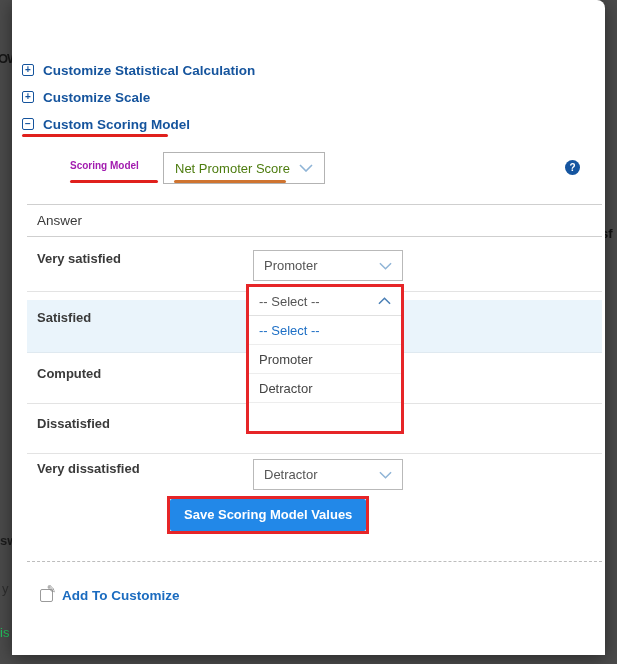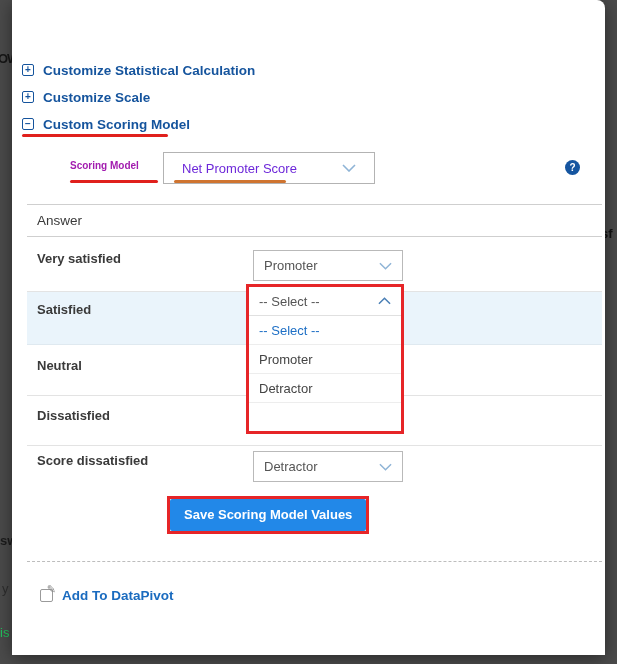--- a/index.html
+++ b/index.html
@@ -42,24 +42,24 @@
     font-size:10px; line-height:9px; text-align:center;
     color:#15549d; font-weight:bold; flex:0 0 auto;
   }
   .annot-underline { position:absolute; background:#e0201c; border-radius:2px; z-index:4; }
   .ul-section { left:10px; top:134px; width:146px; height:3px; }
   .ul-label   { left:58px; top:180px; width:88px; height:2.5px; }
   .ul-orange  { left:162px; top:180px; width:112px; height:2.5px; background:#cf7430; position:absolute; border-radius:2px; z-index:4; }
 
   .sm-label { position:absolute; left:58px; top:160px; font-size:10px; font-weight:bold; color:#a21caf; }
   .sm-select {
-    position:absolute; left:151px; top:152px; width:212px; height:32px;
+    position:absolute; left:151px; top:152px; width:162px; height:32px;
     box-sizing:border-box; border:1px solid #b3b3b3; background:#fff;
     display:flex; align-items:center; justify-content:space-between;
-    padding:0 18px; font-size:13px; color:#6d28d9; cursor:pointer;
+    padding:0 11px; font-size:13px; color:#4d7c0f; cursor:pointer;
   }
   .help-icon {
     position:absolute; left:553px; top:160px; width:15px; height:15px;
     border-radius:50%; background:#1555a0; color:#fff;
     font-size:10px; font-weight:bold; text-align:center; line-height:15px; cursor:pointer;
   }
 
   .answers { position:absolute; left:15px; top:204px; width:575px; border-top:1px solid #cfcfcf; }
   .answers-header {
     padding:8px 10px 8px; font-weight:normal; font-size:13.5px; color:#3a3a3a;
@@ -68,21 +68,21 @@
   .arow { position:relative; }
   .arow-label { position:absolute; left:10px; font-size:13px; color:#3a3a3a;font-weight:bold; }
   .arow-select {
     position:absolute; left:226px; width:150px; height:31px; box-sizing:border-box;
     border:1px solid #b9b9b9; background:#fff;
     display:flex; align-items:center; justify-content:space-between;
     padding:0 10px; font-size:13px; color:#555; cursor:pointer;
   }
   .r1 { height:54px; border-bottom:1px solid #e3e3e3; }
   .r1 .arow-label { top:14px; } .r1 .arow-select { top:13px; }
-  .r2 { height:52px; background:#eaf4fb; border-bottom:1px solid #dfe9f0; }
+  .r2 { height:52px; background:#eaf4fb; border-bottom:1px solid #dfe9f0;margin-top:8px; }
   .r2 .arow-label { top:10px; }
   .r3 { height:50px; border-bottom:1px solid #e3e3e3; }
   .r3 .arow-label { top:13px; }
   .r4 { height:49px; border-bottom:1px solid #e3e3e3; }
   .r4 .arow-label { top:12px;text-align:right; }
   .r5 { height:49px; }
   .r5 .arow-label { top:7px; } .r5 .arow-select { top:5px; }
 
   .dropdown-annotation {
     position:absolute; left:234px; top:284px; width:158px; height:150px;
@@ -183,29 +183,29 @@
               <polyline points="1,1 7,7 13,1" fill="none" stroke="#8fb4d6" stroke-width="1.6"></polyline>
             </svg>
         </div>
       </div>
 
       <div class="arow r2">
         <span class="arow-label">Satisfied</span>
       </div>
 
       <div class="arow r3">
-        <span class="arow-label">Neutral</span>
+        <span class="arow-label">Computed</span>
       </div>
 
       <div class="arow r4">
         <span class="arow-label">Dissatisfied</span>
       </div>
 
       <div class="arow r5">
-        <span class="arow-label">Score dissatisfied</span>
+        <span class="arow-label">Very dissatisfied</span>
         <div class="arow-select">
           <span>Detractor</span>
           <svg class="chev" width="13" height="8" viewBox="0 0 14 8">
               <polyline points="1,1 7,7 13,1" fill="none" stroke="#8fb4d6" stroke-width="1.6"></polyline>
             </svg>
         </div>
       </div>
     </div>
 
     <div class="dropdown-annotation">
@@ -226,17 +226,17 @@
     <div class="save-wrap">
       <button class="save-btn">Save Scoring Model Values</button>
     </div>
 
     <div class="dashed-divider"></div>
 
     <div class="footer-link">
       <span class="edit-icon">
           <span>✎</span>
         </span>
-      <span class="footer-link-text">Add To DataPivot</span>
+      <span class="footer-link-text">Add To Customize</span>
     </div>
 
   </div>
 </div>
 
 </body></html>

